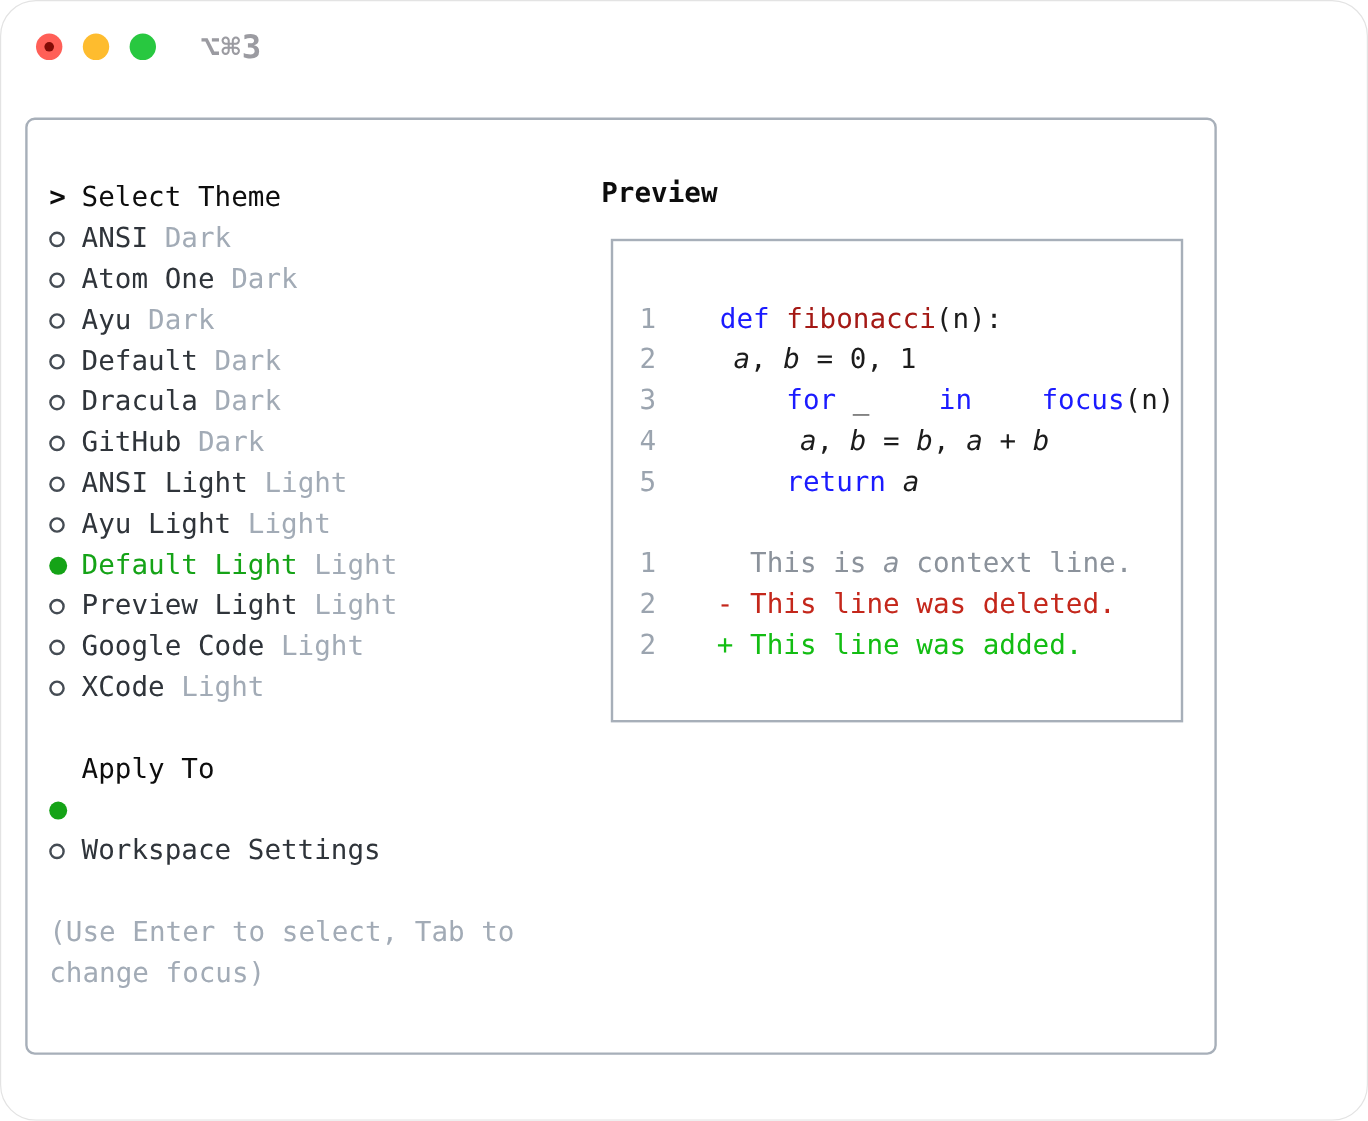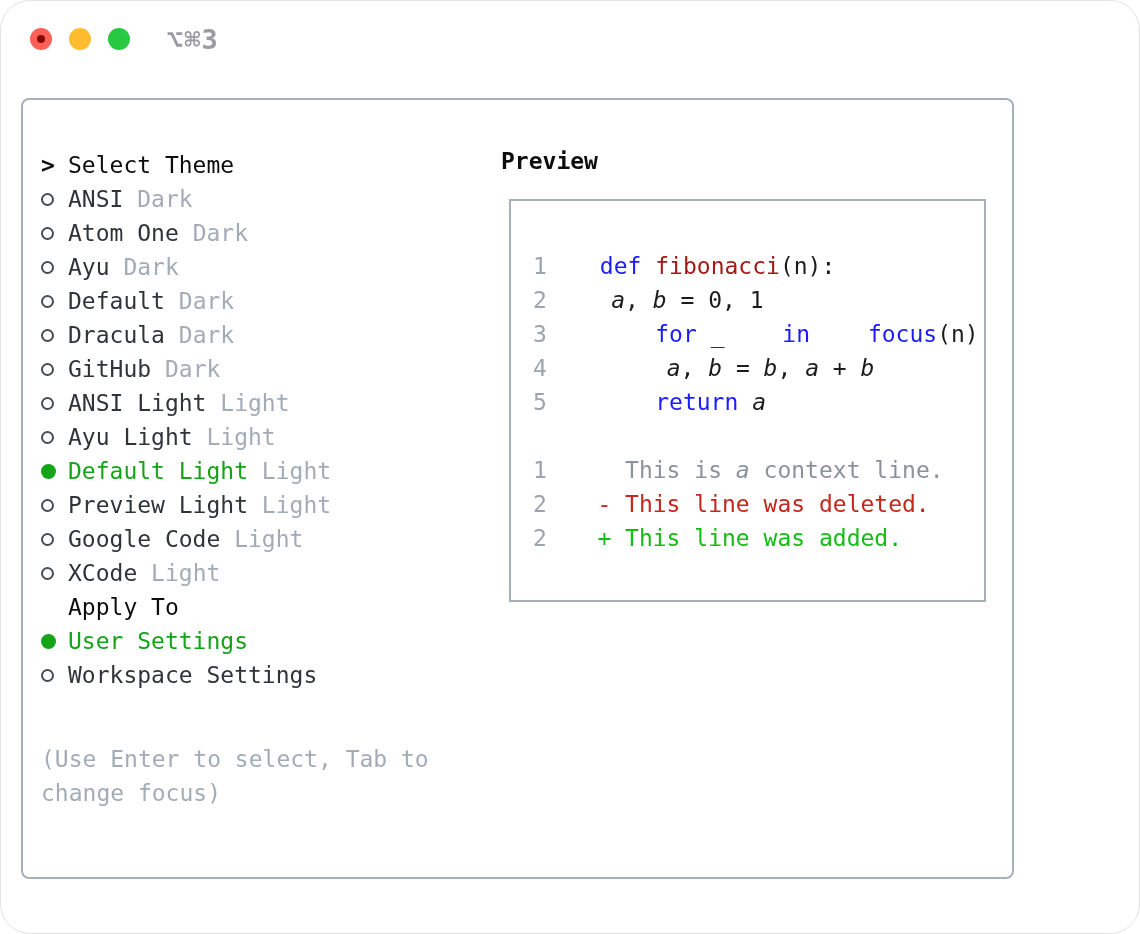--- a/index.html
+++ b/index.html
@@ -87,24 +87,24 @@
   }
   .prompt{
     flex:0 0 27px;font-weight:700;color:var(--ink-strong);
   }
   .list-title{font-weight:400;color:var(--ink-strong);}
   .tname{color:var(--ink);}
   .theme-row.selected .tname{color:var(--accent-green);}
   .tvariant{color:var(--muted-gray);margin-left:1ch;}
   .opt-label{color:var(--ink);}
   .opt-row.selected .opt-label{color:var(--accent-green);}
-  .apply-title-row{}
+  .apply-title-row{margin-top:34px;}
   .apply-title{margin-left:27px;color:var(--ink-strong);}
   .hint{
-    margin-top:50px;max-width:420px;
+    margin-top:34px;max-width:420px;
     color:var(--muted-gray);line-height:34px;
   }
   
   .preview-title-row{height:34px;display:flex;align-items:center;}
   .preview-title{font-weight:700;color:var(--ink-strong);}
   .preview-box{
     margin-top:21px;margin-left:8px;
     width:477px;height:403px;
     border:2px solid var(--border-gray);
     background:#fff;
@@ -161,21 +161,21 @@
           <div class="row theme-row"><span class="dotcol"><span class="dot"></span></span><span class="tname">Preview Light</span><span class="tvariant">Light</span></div>
           <div class="row theme-row"><span class="dotcol"><span class="dot"></span></span><span class="tname">Google Code</span><span class="tvariant">Light</span></div>
           <div class="row theme-row"><span class="dotcol"><span class="dot"></span></span><span class="tname">XCode</span><span class="tvariant">Light</span></div>
         </div>
 
       <div class="row apply-title-row">
         <span class="apply-title">Apply To</span>
       </div>
 
       <div id="apply-options">
-          <div class="row opt-row selected"><span class="dotcol"><span class="dot filled"></span></span><span class="opt-label">User Settings</span></div>
+          <div class="row opt-row selected"><span class="dotcol"><span class="dot filled"></span></span></div>
           <div class="row opt-row"><span class="dotcol"><span class="dot"></span></span><span class="opt-label">Workspace Settings</span></div>
         </div>
 
       <div class="hint">(Use Enter to select, Tab to change focus)</div>
     </div>
 
     <div class="right-col">
       <div class="preview-title-row">
         <span class="preview-title">Preview</span>
       </div>

